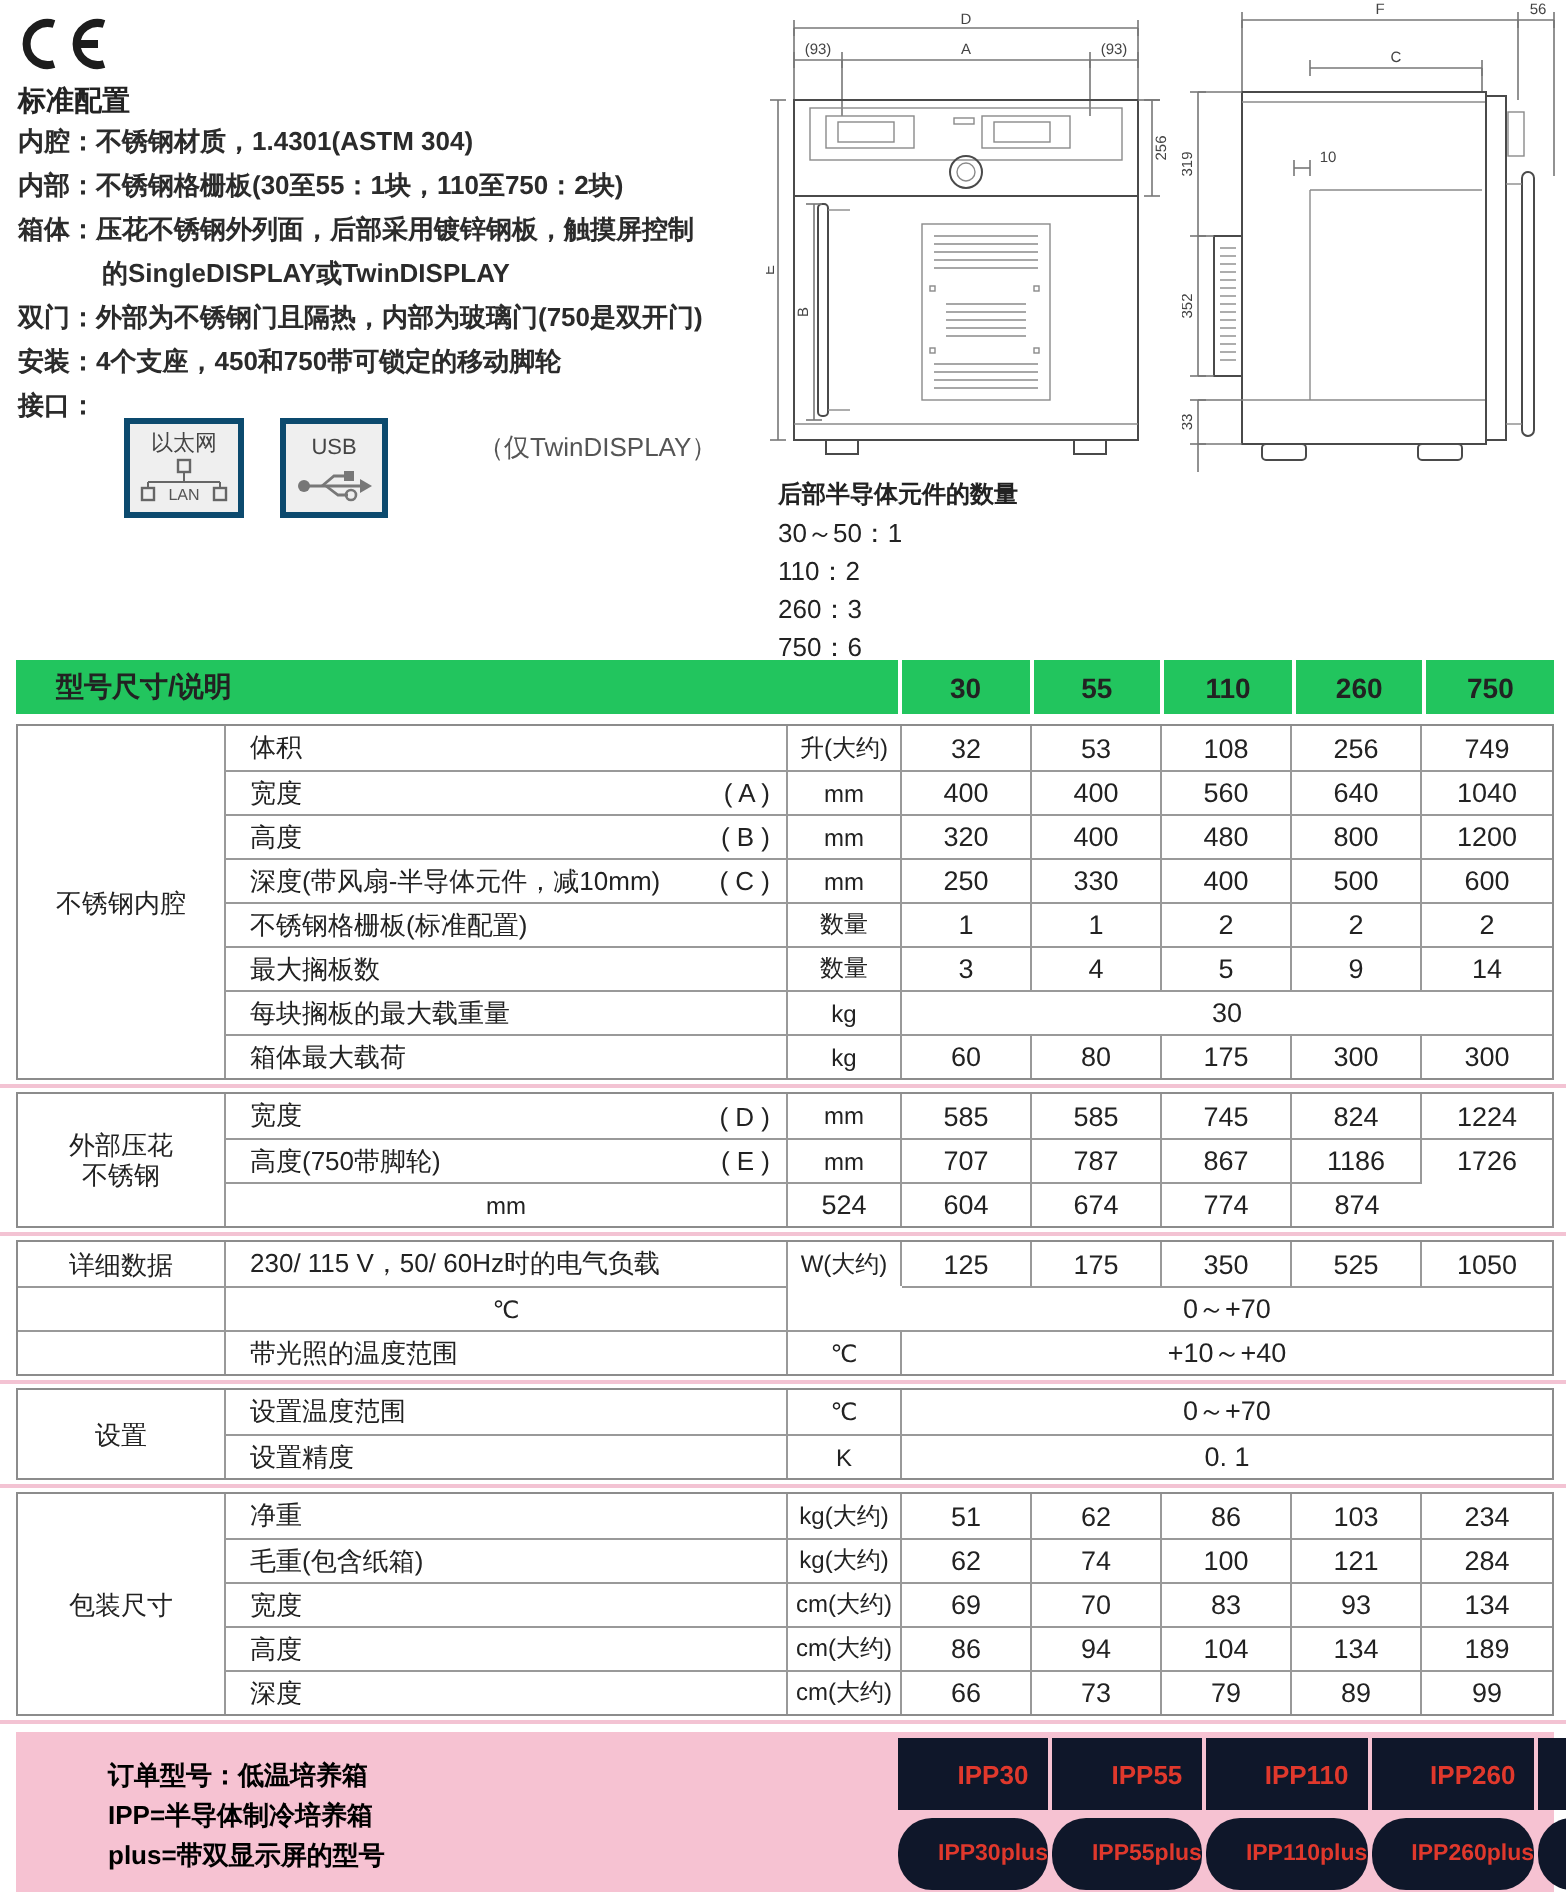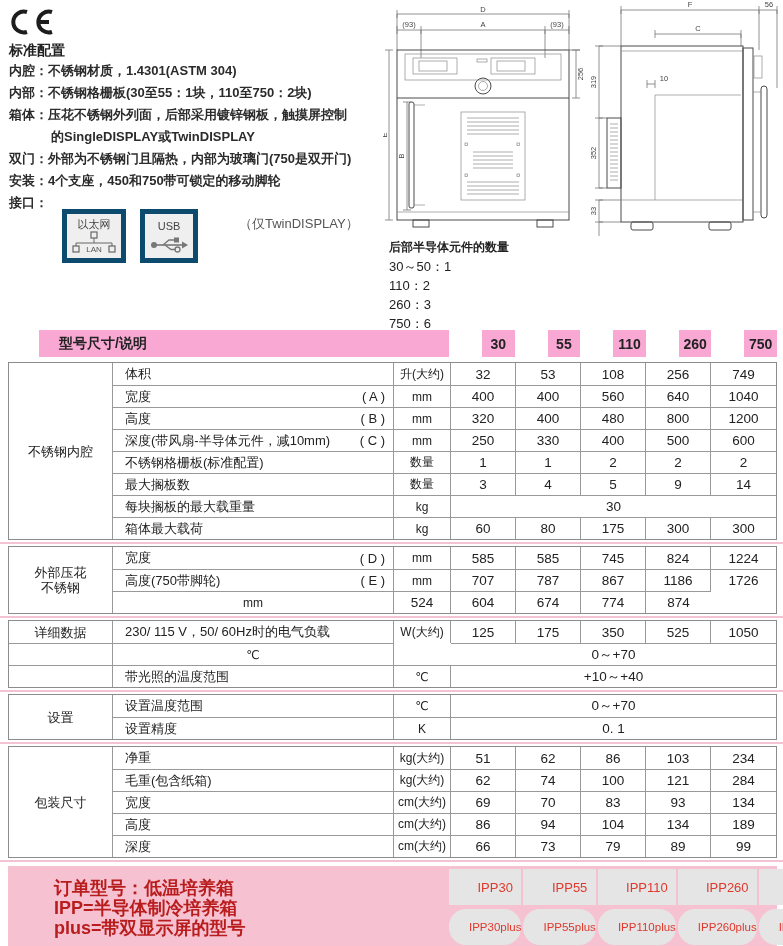--- a/index.html
+++ b/index.html
@@ -5,59 +5,59 @@
   html,body{margin:0;padding:0;background:#fff;}
   .page{position:relative;width:783px;height:946px;background:#fff;overflow:hidden;
         font-family:"Liberation Sans","DejaVu Sans",sans-serif;color:#222;}
   .abs{position:absolute;}
   
   .cfg-title{left:9px;top:42px;font-size:14px;font-weight:bold;color:#222;}
   .spec-lines{left:9px;top:60px;width:372px;}
   .spec-line{font-size:13px;font-weight:bold;color:#2b2b2b;line-height:22px;white-space:nowrap;}
   .spec-line.indent{padding-left:42px;}
   
-  .iface-box{background:#efefef;border:5px solid #0c4a6e;display:flex;flex-direction:column;
+  .iface-box{background:#efefef;border:3px solid #0c4a6e;display:flex;flex-direction:column;
              align-items:center;justify-content:center;color:#555;}
   .eth-box{left:62px;top:209px;width:54px;height:44px;}
   .usb-box{left:140px;top:209px;width:48px;height:44px;text-align:center;}
   .iface-label{font-size:11px;color:#444;line-height:13px;}
   .iface-note{left:196px;top:215px;font-size:13px;color:#555;margin-left:43px;}
   
   svg text{font-family:"Liberation Sans","DejaVu Sans",sans-serif;}
   .dim{stroke:#777;stroke-width:0.8;fill:none;}
   .dimt{font-size:7.5px;fill:#444;}
   .bodyln{stroke:#4a4a4a;stroke-width:1;fill:none;}
   .thin{stroke:#8a8a8a;stroke-width:0.7;fill:none;}
   .rear-note{left:389px;top:238px;width:220px;}
   .rear-note .t{font-size:12px;font-weight:bold;color:#222;line-height:19px;}
   .rear-note .i{font-size:13px;color:#222;line-height:19px;}
   
   .tablewrap{left:8px;top:330px;width:769px;}
   .thead{display:grid;grid-template-columns:441px repeat(5,1fr);column-gap:2px;height:27px;margin-bottom:5px;}
-  .thead .hc{background:#f9a8d4;display:flex;align-items:center;justify-content:center;
-             font-size:14px;font-weight:bold;color:#222;margin-left:31px;}
+  .thead .hc{background:#22c55e;display:flex;align-items:center;justify-content:center;
+             font-size:14px;font-weight:bold;color:#222;}
   .thead .hl{justify-content:flex-start;padding-left:20px;}
   .section{display:grid;grid-template-columns:104px 281px 57px repeat(5,1fr);
            grid-auto-rows:22px;border:1px solid #8c8c8c;background:#fff;}
   .c{display:flex;align-items:center;font-size:13px;color:#222;min-width:0;}
   .br{border-right:1px solid #999;}
   .bt{border-top:1px solid #999;}
   .gc{justify-content:center;text-align:center;white-space:pre-line;line-height:15px;}
   .lc{justify-content:space-between;padding:0 8px 0 12px;white-space:nowrap;overflow:hidden;}
   .uc{justify-content:center;font-size:12px;}
   .vc{justify-content:center;font-size:13.5px;}
   .sep{height:2px;background:#f3c3d3;margin:2px -8px;}
   
   .footer{position:relative;height:82px;background:#f6c2d2;margin-top:4px;}
   .fnotes{position:absolute;left:46px;top:12px;}
-  .fnote{font-size:18px;font-weight:bold;color:#b91c1c;line-height:20px;white-space:nowrap;}
+  .fnote{font-size:13px;font-weight:bold;color:#000000;line-height:20px;white-space:nowrap;}
   .fcells{position:absolute;left:441px;top:0;right:0;bottom:0;display:grid;
           grid-template-columns:repeat(5,1fr);grid-template-rows:1fr 1fr;gap:4px 2px;padding:3px 0;}
-  .fcell{background:#e5e5e5;display:flex;align-items:center;justify-content:center;
-         color:#e0382c;font-weight:normal;padding-left:20px;}
+  .fcell{background:#0f172a;display:flex;align-items:center;justify-content:center;
+         color:#e0382c;font-weight:bold;padding-left:20px;}
   .fr1{font-size:13px;}
   .fr2{font-size:11.5px;border-radius:17px;}
 </style>
 </head>
 <body>
 
 <div class="page">
 
   <svg class="abs" style="left:10px;top:8px" width="46" height="28" viewBox="0 0 46 28">
     <path d="M17,4 A10.5,10.5 0 1 0 17,24" fill="none" stroke="#1d1d1d" stroke-width="4"></path>

